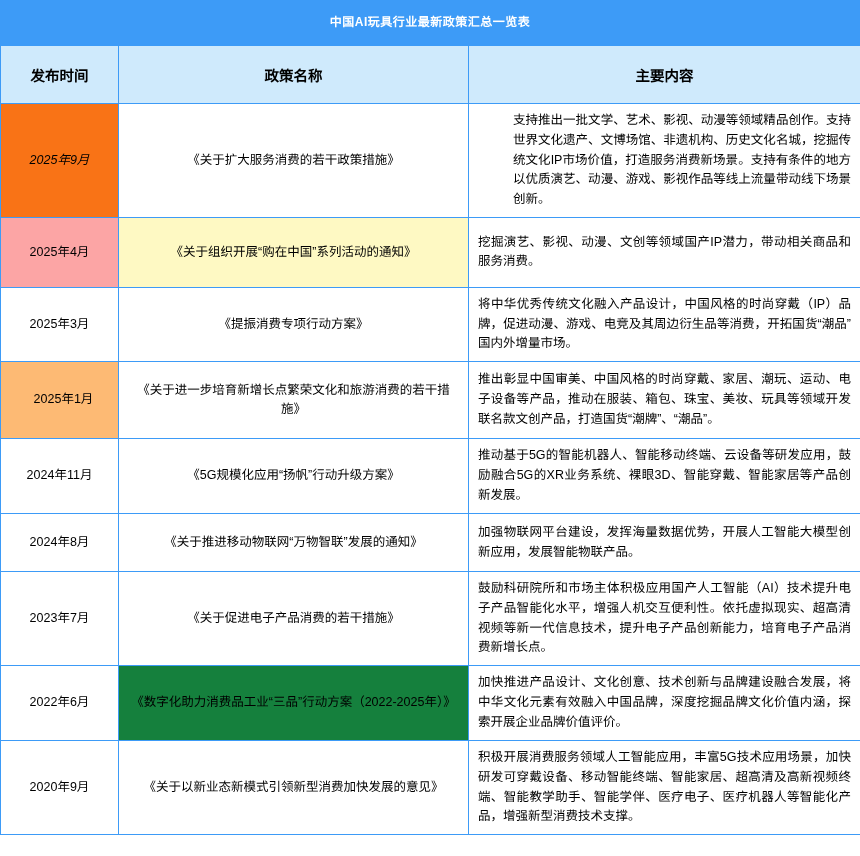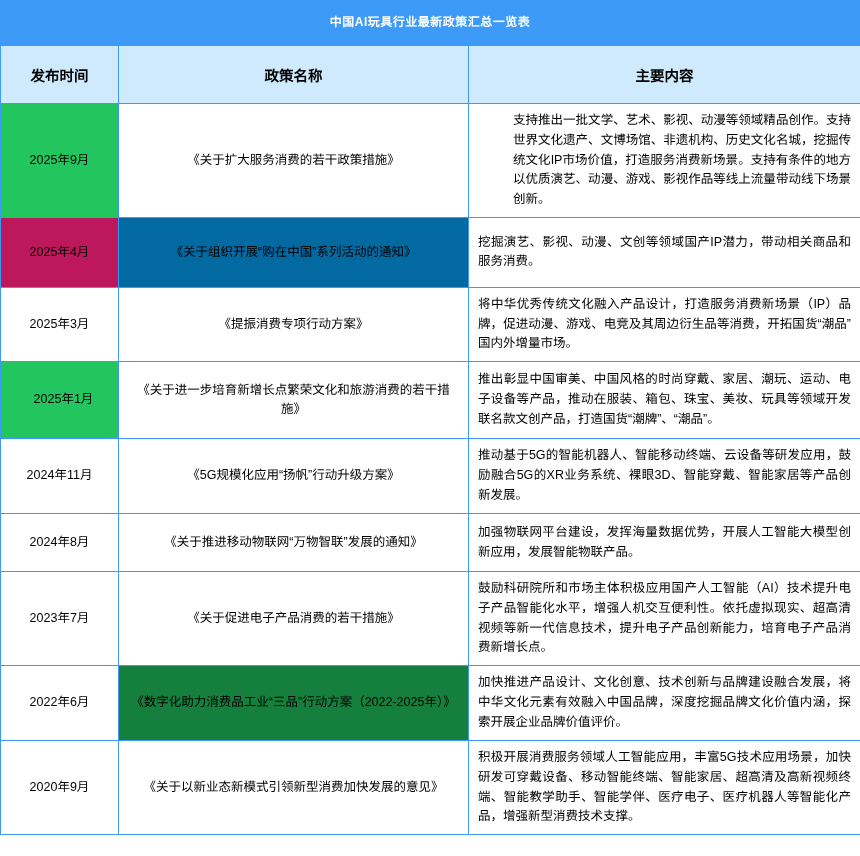--- a/index.html
+++ b/index.html
@@ -128,36 +128,36 @@
     </colgroup>
     <thead>
       <tr>
         <th style="background: rgb(207, 234, 252); color: rgb(0, 0, 0); border-color: rgb(61, 155, 247);">发布时间</th>
         <th style="background: rgb(207, 234, 252); color: rgb(0, 0, 0); border-color: rgb(61, 155, 247);">政策名称</th>
         <th style="background: rgb(207, 234, 252); color: rgb(0, 0, 0); border-color: rgb(61, 155, 247);">主要内容</th>
       </tr>
     </thead>
     <tbody>
       <tr class="r0">
-        <td class="cell-date" style="border-color: rgb(61, 155, 247); background: #22c55e; color: rgb(0, 0, 0);">2025年9月</td>
+        <td class="cell-date" style="border-color: rgb(61, 155, 247); background: #f97316; color: rgb(0, 0, 0); font-style: italic;">2025年9月</td>
         <td class="cell-name" style="border-color: rgb(61, 155, 247); background: rgb(255, 255, 255); color: rgb(0, 0, 0);">《关于扩大服务消费的若干政策措施》</td>
         <td class="cell-content" style="border-color: rgb(61, 155, 247); background: rgb(255, 255, 255); color: rgb(0, 0, 0); padding-left: 44px;">支持推出一批文学、艺术、影视、动漫等领域精品创作。支持世界文化遗产、文博场馆、非遗机构、历史文化名城，挖掘传统文化IP市场价值，打造服务消费新场景。支持有条件的地方以优质演艺、动漫、游戏、影视作品等线上流量带动线下场景创新。</td>
       </tr>
       <tr class="r1">
-        <td class="cell-date" style="border-color: rgb(61, 155, 247); background: #be185d; color: rgb(0, 0, 0); margin-left: 32px;">2025年4月</td>
-        <td class="cell-name" style="border-color: rgb(61, 155, 247); background: #0369a1; color: rgb(0, 0, 0);">《关于组织开展“购在中国”系列活动的通知》</td>
+        <td class="cell-date" style="border-color: rgb(61, 155, 247); background: #fca5a5; color: rgb(0, 0, 0); margin-left: 32px;">2025年4月</td>
+        <td class="cell-name" style="border-color: rgb(61, 155, 247); background: #fef9c3; color: rgb(0, 0, 0);">《关于组织开展“购在中国”系列活动的通知》</td>
         <td class="cell-content" style="border-color: rgb(61, 155, 247); background: rgb(255, 255, 255); color: rgb(0, 0, 0);">挖掘演艺、影视、动漫、文创等领域国产IP潜力，带动相关商品和服务消费。</td>
       </tr>
       <tr class="r2">
         <td class="cell-date" style="border-color: rgb(61, 155, 247); background: rgb(255, 255, 255); color: rgb(0, 0, 0);">2025年3月</td>
         <td class="cell-name" style="border-color: rgb(61, 155, 247); background: rgb(255, 255, 255); color: rgb(0, 0, 0);">《提振消费专项行动方案》</td>
-        <td class="cell-content" style="border-color: rgb(61, 155, 247); background: rgb(255, 255, 255); color: rgb(0, 0, 0);">将中华优秀传统文化融入产品设计，打造服务消费新场景（IP）品牌，促进动漫、游戏、电竞及其周边衍生品等消费，开拓国货“潮品”国内外增量市场。</td>
+        <td class="cell-content" style="border-color: rgb(61, 155, 247); background: rgb(255, 255, 255); color: rgb(0, 0, 0);">将中华优秀传统文化融入产品设计，中国风格的时尚穿戴（IP）品牌，促进动漫、游戏、电竞及其周边衍生品等消费，开拓国货“潮品”国内外增量市场。</td>
       </tr>
       <tr class="r3">
-        <td class="cell-date" style="border-color: rgb(61, 155, 247); background: #22c55e; color: rgb(0, 0, 0); padding-left: 16px;">2025年1月</td>
+        <td class="cell-date" style="border-color: rgb(61, 155, 247); background: #fdba74; color: rgb(0, 0, 0); padding-left: 16px;">2025年1月</td>
         <td class="cell-name" style="border-color: rgb(61, 155, 247); background: rgb(255, 255, 255); color: rgb(0, 0, 0);">《关于进一步培育新增长点繁荣文化和旅游消费的若干措施》</td>
         <td class="cell-content" style="border-color: rgb(61, 155, 247); background: rgb(255, 255, 255); color: rgb(0, 0, 0);">推出彰显中国审美、中国风格的时尚穿戴、家居、潮玩、运动、电子设备等产品，推动在服装、箱包、珠宝、美妆、玩具等领域开发联名款文创产品，打造国货“潮牌”、“潮品”。</td>
       </tr>
       <tr class="r4">
         <td class="cell-date" style="border-color: rgb(61, 155, 247); background: rgb(255, 255, 255); color: rgb(0, 0, 0);">2024年11月</td>
         <td class="cell-name" style="border-color: rgb(61, 155, 247); background: rgb(255, 255, 255); color: rgb(0, 0, 0);">《5G规模化应用“扬帆”行动升级方案》</td>
         <td class="cell-content" style="border-color: rgb(61, 155, 247); background: rgb(255, 255, 255); color: rgb(0, 0, 0);">推动基于5G的智能机器人、智能移动终端、云设备等研发应用，鼓励融合5G的XR业务系统、裸眼3D、智能穿戴、智能家居等产品创新发展。</td>
       </tr>
       <tr class="r5">
         <td class="cell-date" style="border-color: rgb(61, 155, 247); background: rgb(255, 255, 255); color: rgb(0, 0, 0);">2024年8月</td>

